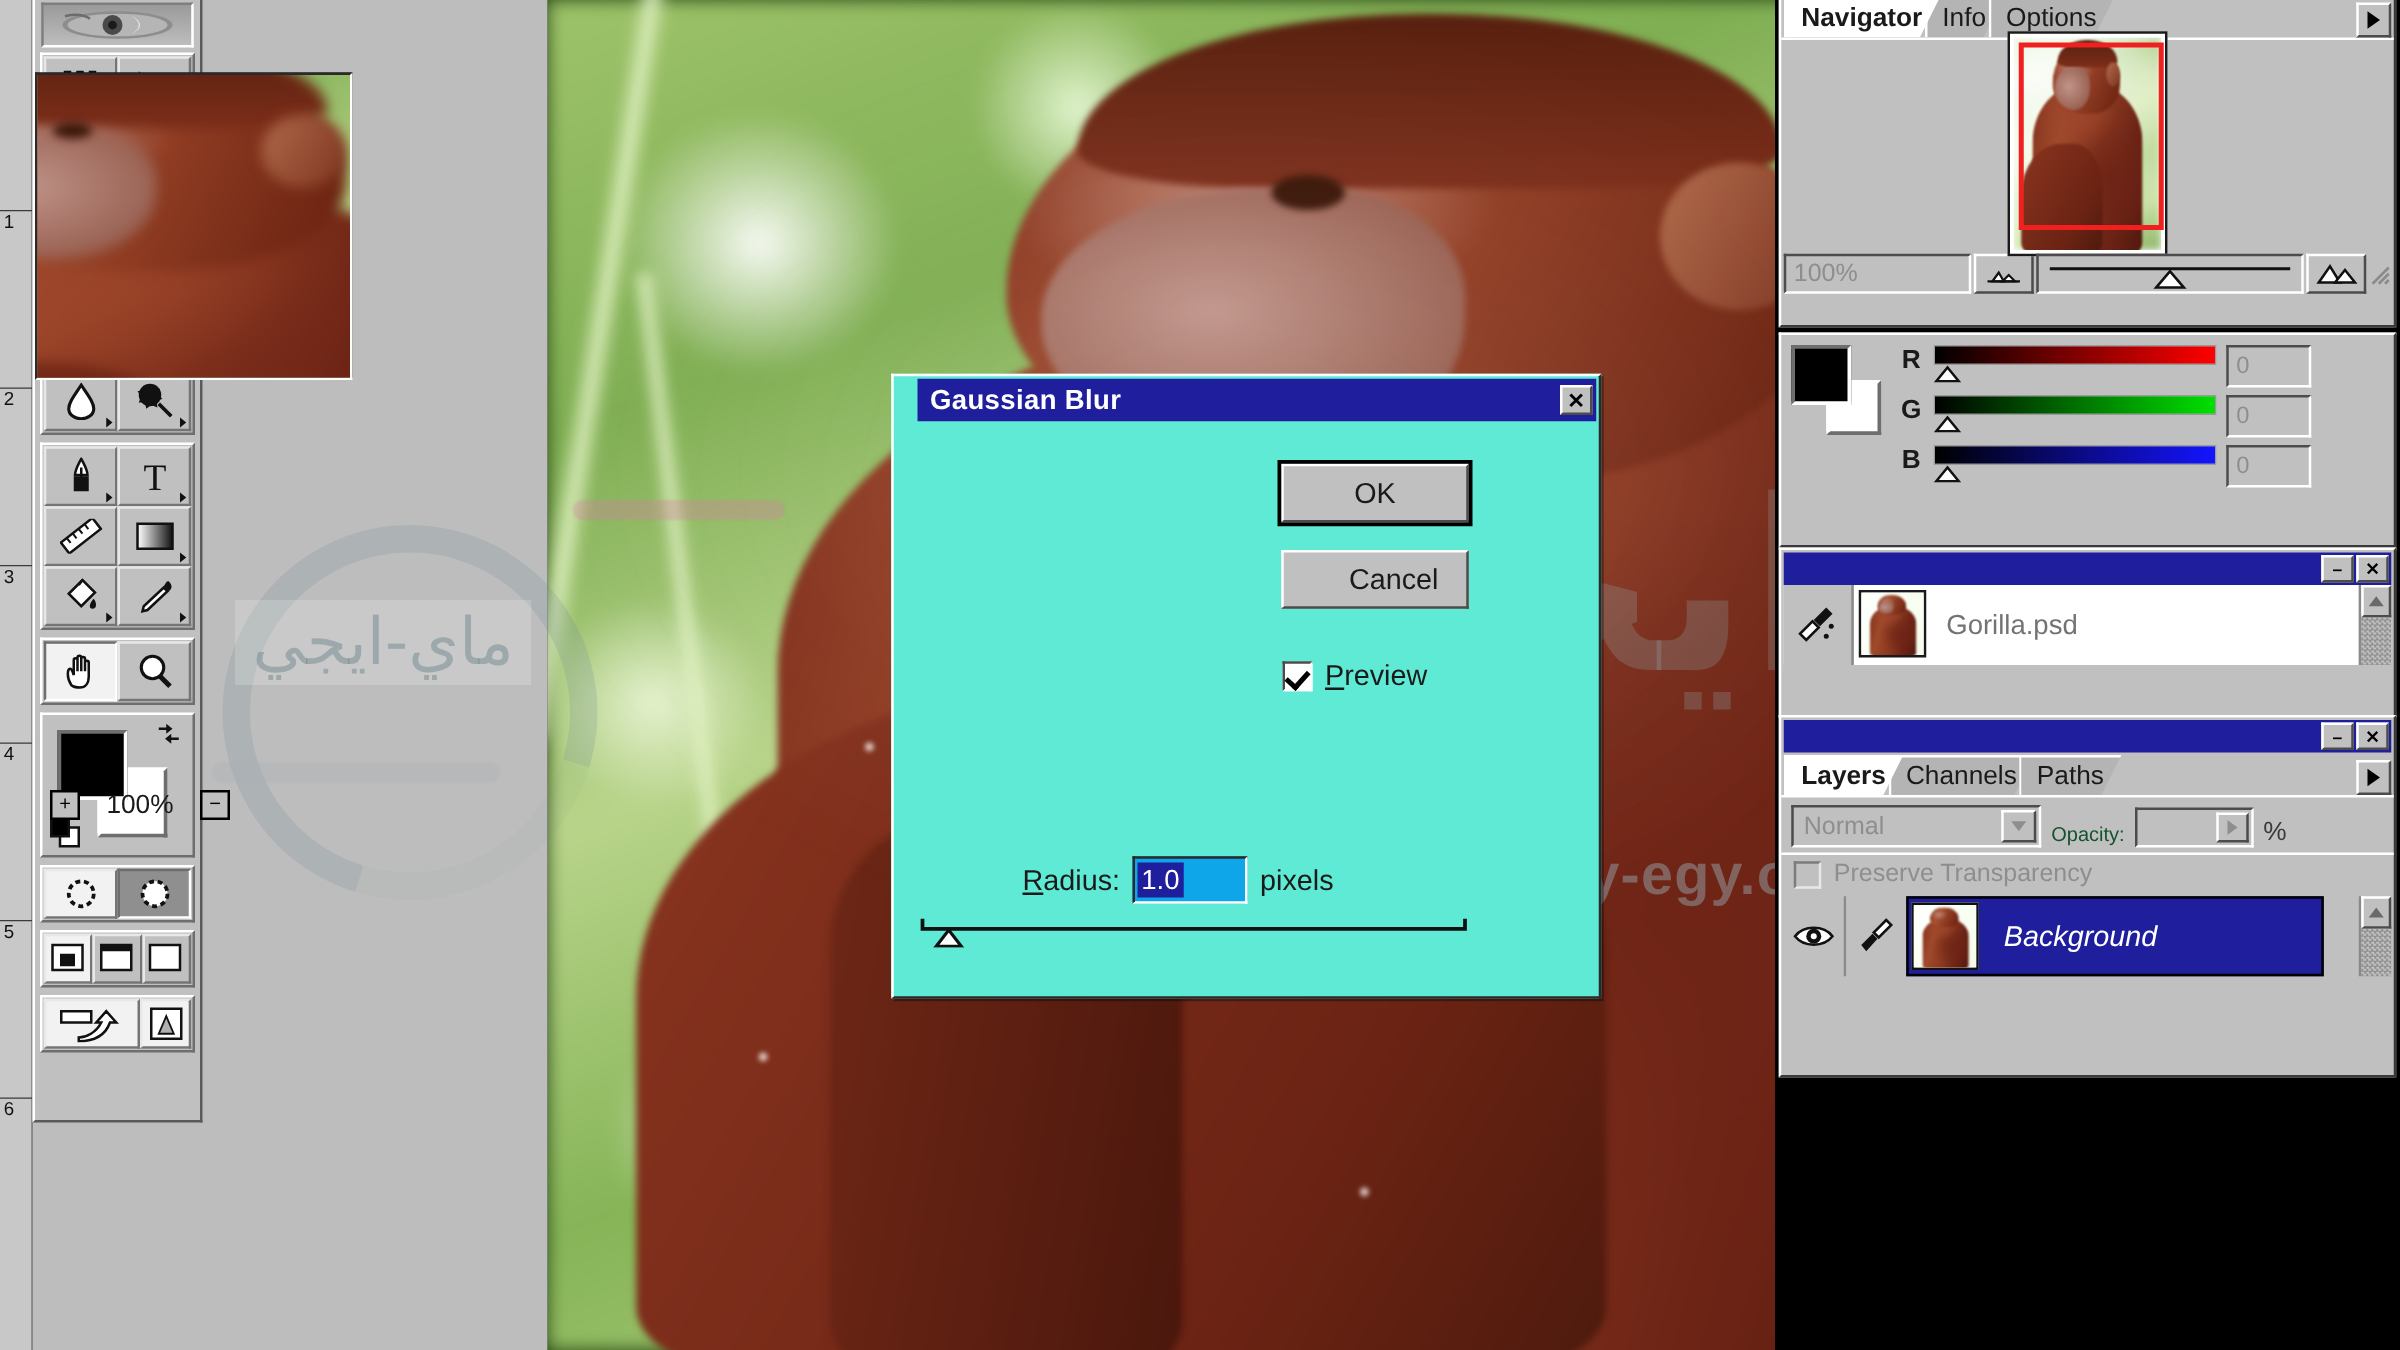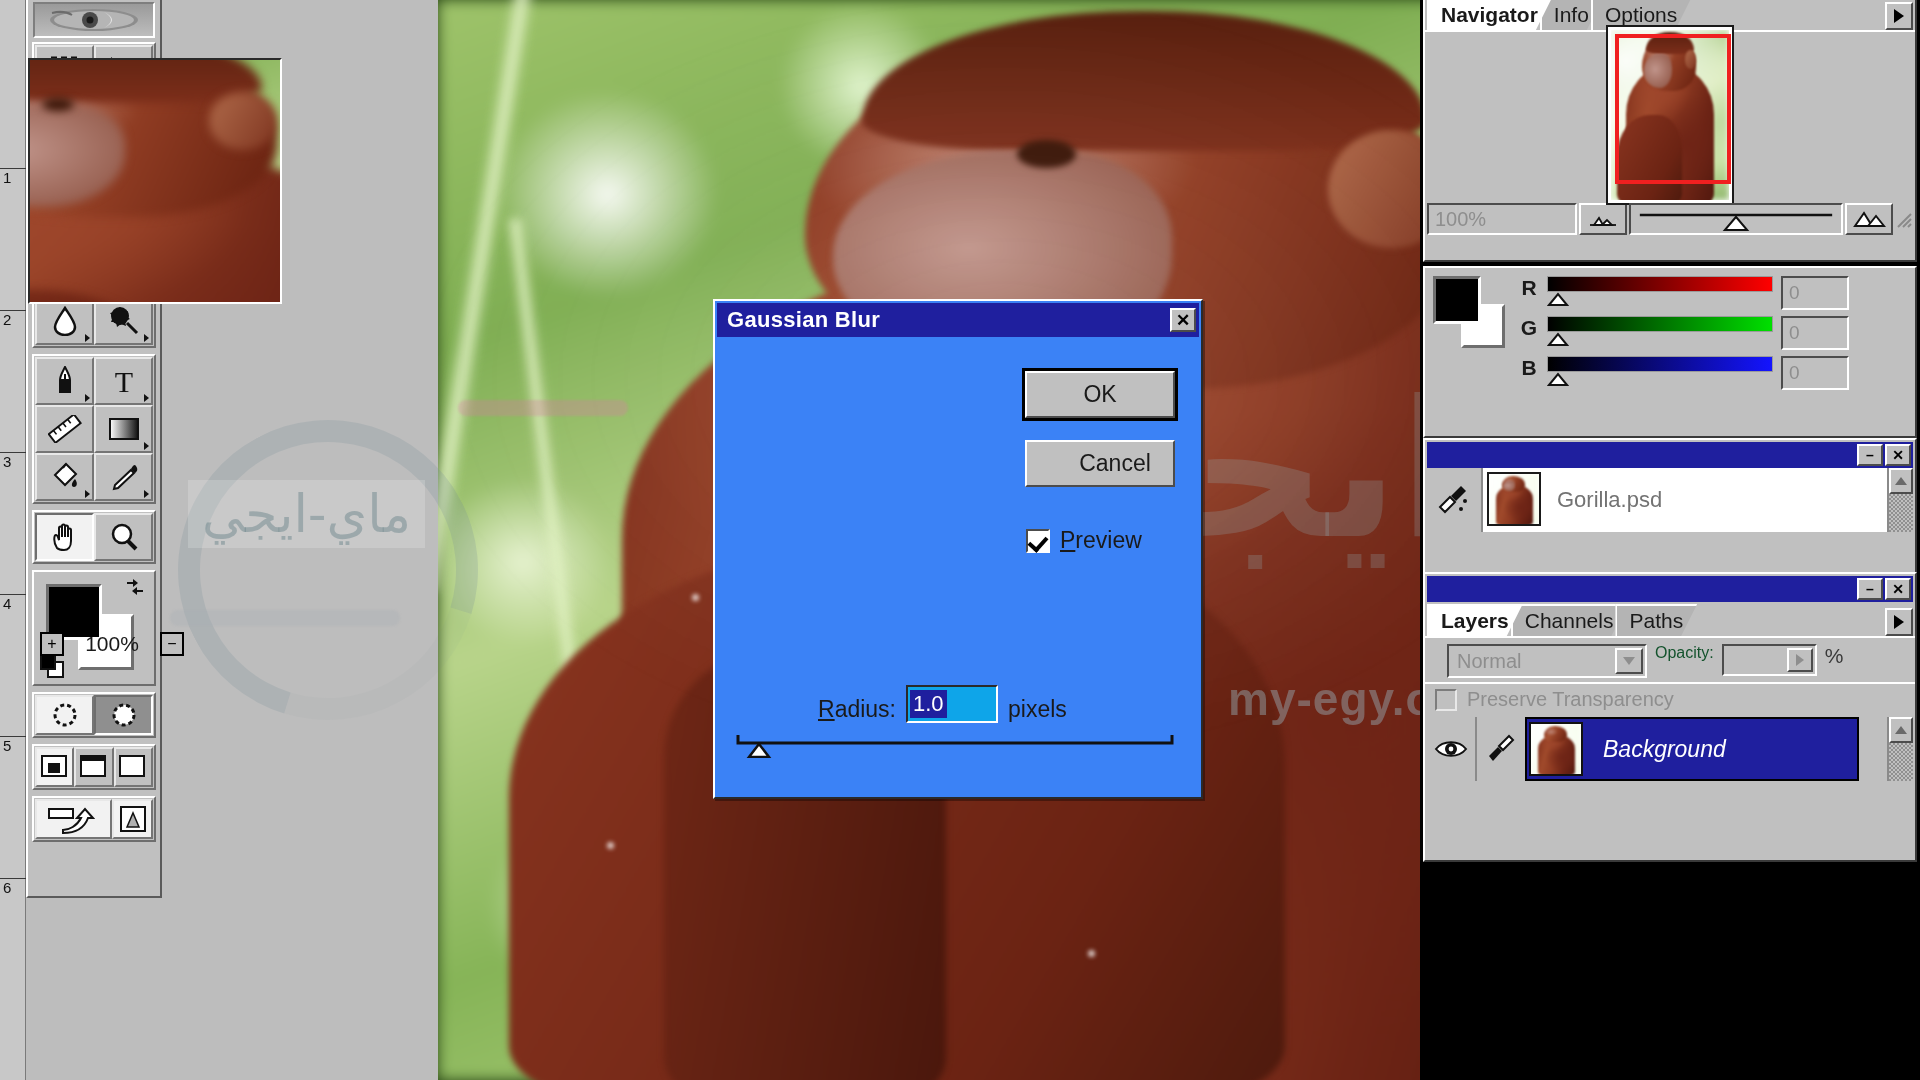--- a/index.html
+++ b/index.html
@@ -151,23 +151,24 @@
   #sw-default { position:absolute; left:5px; bottom:5px; width:26px; height:26px; }
 
   .mini-group { margin:0 4px 6px 4px; border:2px solid; border-color:#ffffff #6e6e6e #6e6e6e #ffffff; background:#c0c0c0; padding:1px; display:flex; }
   .mini-cell { flex:1; height:40px; display:flex; align-items:center; justify-content:center;
     border:2px solid; border-color:#e8e8e8 #757575 #757575 #e8e8e8; background:#c0c0c0; }
   .mini-cell.on { background:#8f8f8f; border-color:#6e6e6e #ffffff #ffffff #6e6e6e; }
   .mini-cell.lite { background:#f2f2f2; }
 
   
   #gb-dialog {
-    position:absolute; left:713px; top:299px; width:490px; height:500px;
-    background:#3b82f6; border:2px solid; border-color:#ffffff #2a2a2a #2a2a2a #ffffff;
+    position:absolute; left:713px; top:299px; width:568px; height:500px;
+    background:#5eead4; border:2px solid; border-color:#ffffff #2a2a2a #2a2a2a #ffffff;
     box-shadow:2px 2px 0 rgba(0,0,0,.35);
+    padding-left:17px;
   }
   #gb-title {
     height:34px; margin:2px; background:#1f1f9e;
     display:flex; align-items:center; justify-content:space-between; padding:0 3px 0 10px;
   }
   #gb-title .t {
     color:#fff; font-size:22px; font-weight:bold; letter-spacing:.3px;
     font-family:"Liberation Sans", sans-serif;
   }
   #gb-close {
@@ -194,21 +195,21 @@
   }
   #gb-ok { left:1025px; top:371px; border:2px solid; border-color:#ffffff #4c4c4c #4c4c4c #ffffff; outline:3px solid #000; }
   #gb-cancel { left:1025px; top:440px; border:2px solid; border-color:#ffffff #4c4c4c #4c4c4c #ffffff;padding-left:30px; }
   #gb-preview-check { position:absolute; left:1026px; top:527px; display:flex; align-items:center; gap:10px; }
   .chkbox { width:24px; height:24px; background:#fff; border:2px solid; border-color:#4c4c4c #ffffff #ffffff #4c4c4c; position:relative; }
   .chkbox.checked::after {
     content:""; position:absolute; left:4px; top:2px; width:8px; height:14px;
     border:solid #000; border-width:0 4px 4px 0; transform:rotate(42deg);
   }
   .chklabel { font-size:23px; color:#1a1a1a; font-family:"Liberation Sans", sans-serif; }
-  #gb-radius-row { position:absolute; left:818px; top:685px; display:flex; align-items:flex-end; gap:10px; }
+  #gb-radius-row { position:absolute; left:818px; top:685px; display:flex; align-items:center; gap:10px; }
   #gb-radius-label { font-size:23px; color:#1a1a1a; font-family:"Liberation Sans", sans-serif; }
   #gb-radius-field {
     width:92px; height:38px; background:#0ea5e9;
     border:2px solid; border-color:#2a2a2a #ffffff #ffffff #2a2a2a;
     display:flex; align-items:center; padding-left:2px;
   }
   #gb-radius-value {
     background:#1f1f9e; color:#fff; font-size:22px; padding:1px 3px;
     font-family:"Liberation Sans", sans-serif;
   }
@@ -270,21 +271,21 @@
   #hist-thumb { width:54px; height:54px; margin:4px 0 4px 4px; border:2px solid #1a1a1a; overflow:hidden; position:relative; }
   #hist-name { flex:1; display:flex; align-items:center; padding-left:16px; font-size:22px; color:#737373;
     font-family:"Liberation Sans", sans-serif; }
   #hist-scroll { width:26px; background:#c0c0c0; border-left:2px solid #8a8a8a; display:flex; flex-direction:column; }
   .sb-up { height:26px; background:#c0c0c0; border:2px solid; border-color:#ffffff #4c4c4c #4c4c4c #ffffff;
     display:flex; align-items:center; justify-content:center; }
   .sb-track { flex:1; background:repeating-conic-gradient(#c0c0c0 0% 25%, #909090 0% 50%) 0 0/4px 4px; }
 
   
   #pal-layers { top:572px; height:290px; }
-  #lay-mode { display:flex; align-items:flex-start; padding:6px 6px 4px 22px; gap:8px; }
+  #lay-mode { display:flex; align-items:flex-end; padding:6px 6px 4px 8px; gap:8px; }
   #lay-blend { width:200px; height:34px; background:#c0c0c0; border:2px solid; border-color:#4c4c4c #ffffff #ffffff #4c4c4c;
     display:flex; align-items:center; justify-content:space-between; padding-left:8px; font-size:20px; color:#8e8e8e;
     font-family:"Liberation Sans", sans-serif; }
   #lay-blend .dd { width:28px; height:26px; margin:2px; background:#c0c0c0; border:2px solid; border-color:#ffffff #4c4c4c #4c4c4c #ffffff;
     display:flex; align-items:center; justify-content:center; }
   #lay-blend .dd::after { content:""; width:0;height:0; border-top:8px solid #8e8e8e; border-left:6px solid transparent; border-right:6px solid transparent; }
   #lay-opacity-label { font-size:16px; color:#14532d; font-family:"Liberation Sans", sans-serif; }
   #lay-opacity-field { width:95px; height:32px; background:#c0c0c0; border:2px solid; border-color:#4c4c4c #ffffff #ffffff #4c4c4c;
     display:flex; align-items:center; justify-content:flex-end; }
   #lay-opacity-field .dd { width:26px; height:24px; margin:2px; background:#c0c0c0; border:2px solid; border-color:#ffffff #4c4c4c #4c4c4c #ffffff;

